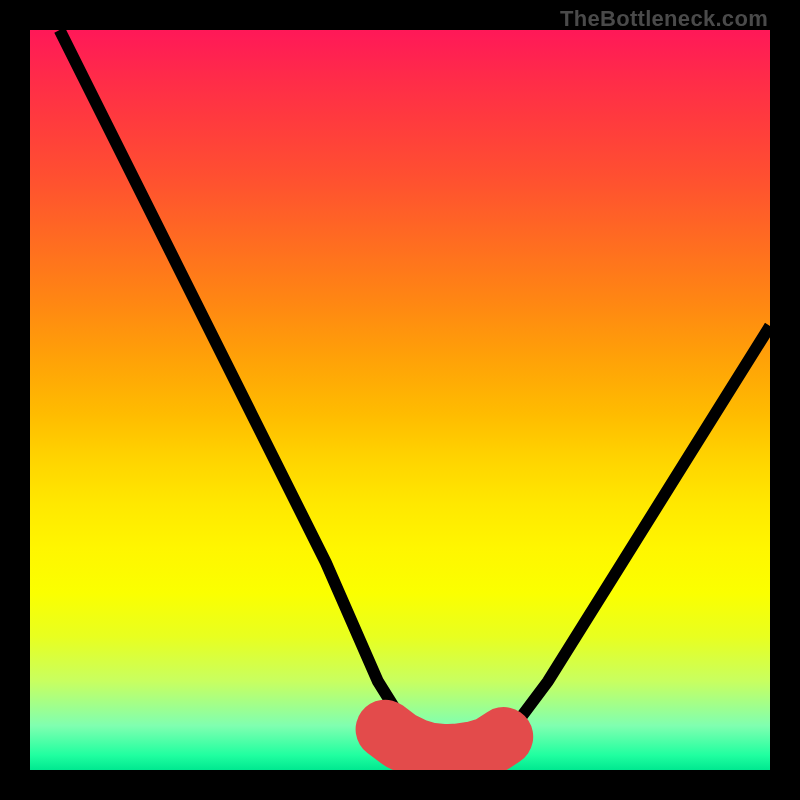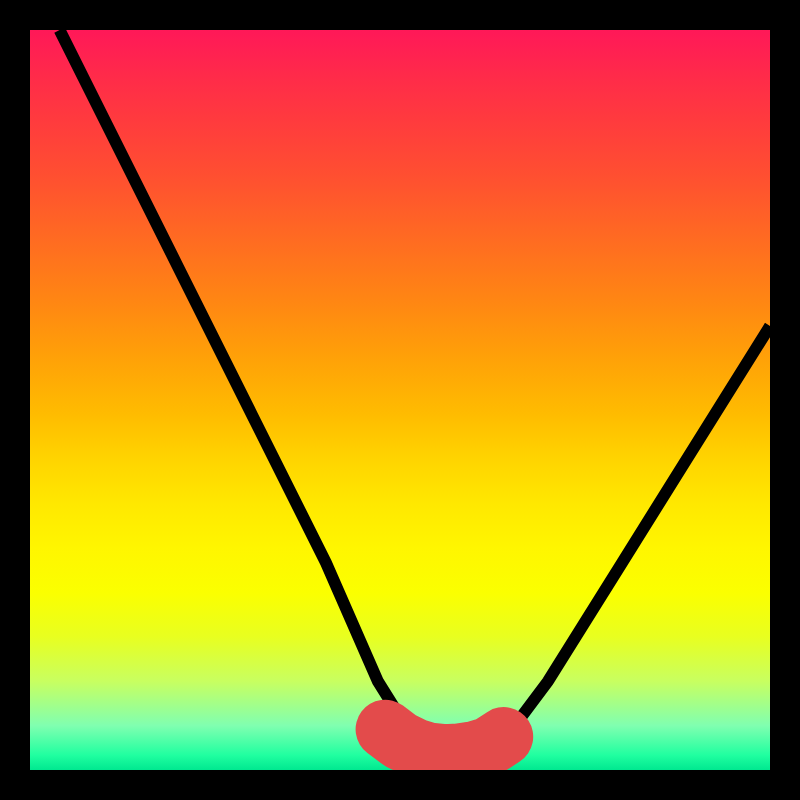--- a/index.html
+++ b/index.html
@@ -54,13 +54,14 @@
 <body>
 
 <div class="chart-container">
   <div class="plot-area"></div>
 
   <svg class="curve" viewBox="0 0 100 100" preserveAspectRatio="none">
     <path id="main-path" class="main-line" d="M4.00 0.00 L10.00 12.00 L20.00 32.00 L30.00 52.00 L40.00 72.00 L47.00 88.00 L52.00 96.00 L56.00 98.00 L60.00 98.00 L64.00 96.00 L70.00 88.00 L80.00 72.00 L90.00 56.00 L100.00 40.00"></path>
     <path id="accent-path" class="accent" d="M48.00 94.50 L50.00 96.00 L52.00 97.00 L54.00 97.60 L56.00 97.80 L58.00 97.70 L60.00 97.40 L62.00 96.80 L64.00 95.50"></path>
   </svg>
 
+  <div class="watermark">TheBottleneck.com</div>
 </div>
 
 </body></html>

